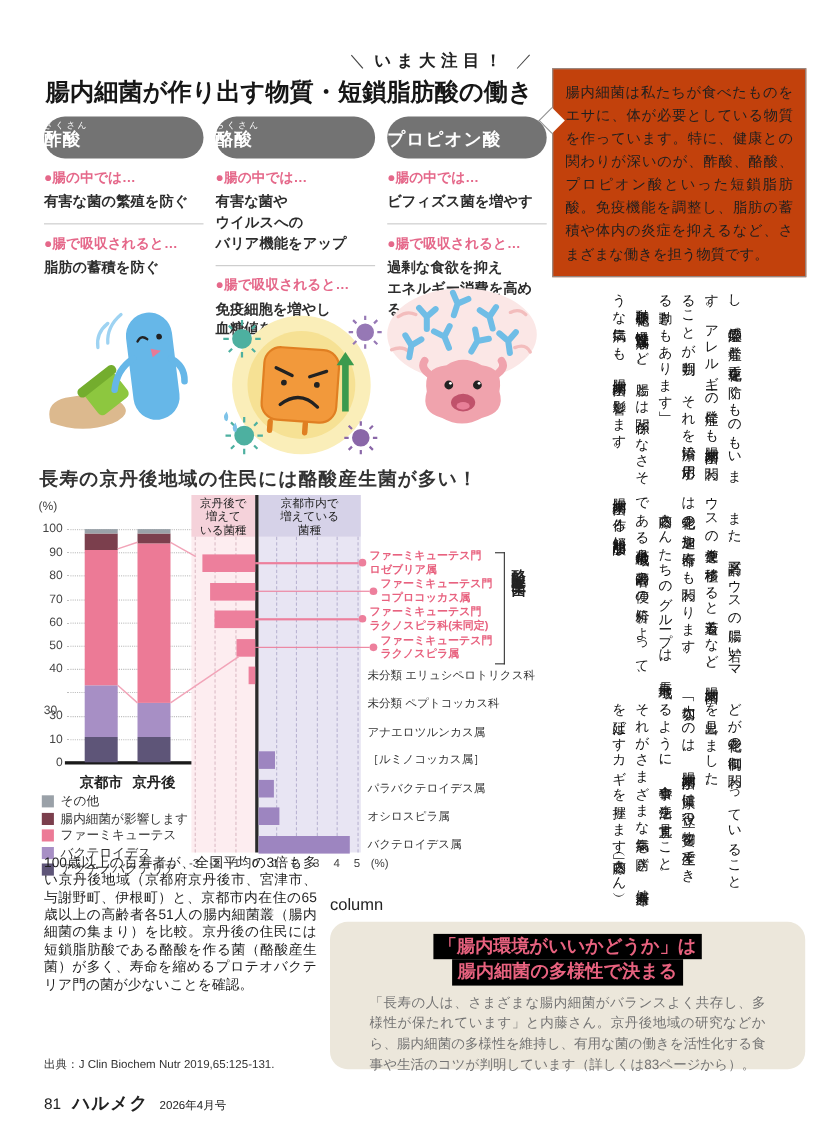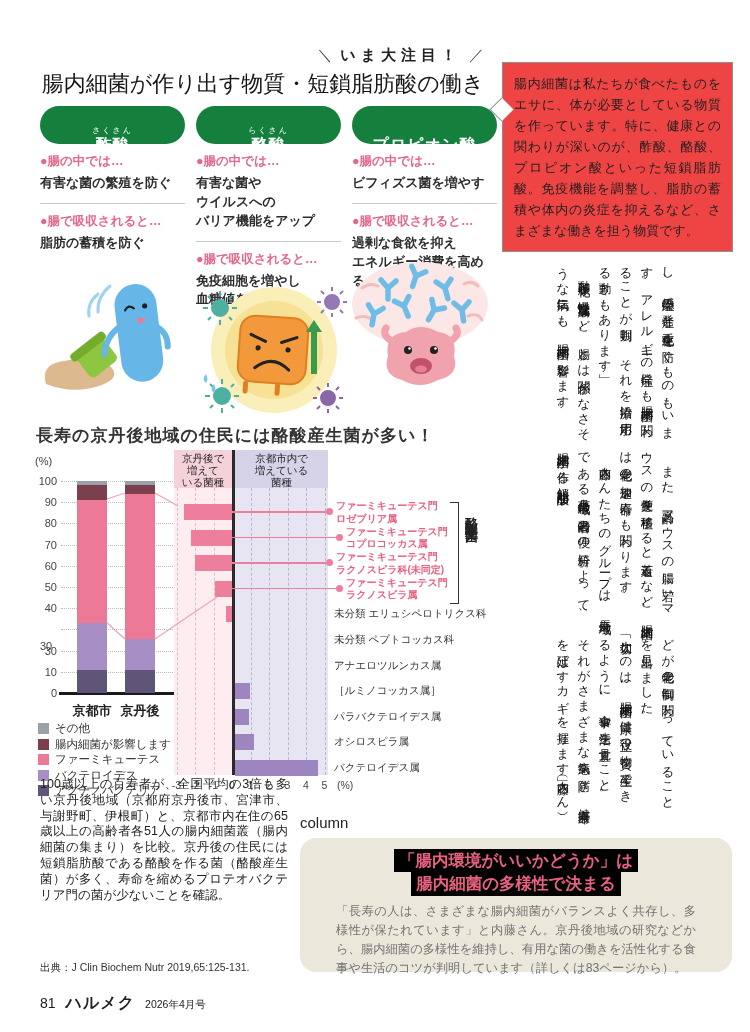--- a/index.html
+++ b/index.html
@@ -4,37 +4,37 @@
 <style>
   html,body{margin:0;padding:0;background:#fff}
   .page{position:relative;width:750px;height:1032px;background:#fff;overflow:hidden;
         font-family:"Liberation Sans","DejaVu Sans",sans-serif;color:#1d1d1d}
 
   
   .kicker{position:absolute;left:40px;top:46px;width:452px;text-align:right;
           font-size:15px;font-weight:bold;letter-spacing:5px;color:#222}
   .kicker .slash{font-weight:normal;letter-spacing:0;margin:0 8px;color:#444}
   .main-title{position:absolute;left:28px;top:69px;width:470px;text-align:center;
-              font-size:22px;font-weight:normal;color:#161616}
+              font-size:22px;font-weight:bold;color:#161616}
 
   
   .acids{position:absolute;left:40px;top:106px;width:458px;display:flex;gap:11px}
   .acid-col{width:145px}
-  .pill{height:38px;border-radius:19px;background:#15803d;color:#fff;text-align:center;
-        padding-top:20px;box-sizing:border-box}
+  .pill{height:38px;border-radius:19px;background:#737373;color:#fff;text-align:left;
+        padding-top:3px;box-sizing:border-box}
   .pill-furi{font-size:8px;line-height:9px;height:9px;letter-spacing:2px}
   .pill-name{font-size:16px;font-weight:bold;line-height:20px;letter-spacing:1px}
   .sec-h{margin-top:9px;font-size:12.5px;font-weight:bold;color:#e5688a}
   .sec-b{margin-top:4px;font-size:13px;font-weight:bold;color:#2d2d2d;line-height:1.45;white-space:pre-line}
   .sep{border-top:1px solid #c9c9c9;margin-top:10px}
   .illu{position:absolute}
 
   
   .bubble{position:absolute;left:502px;top:62px;width:231px;box-sizing:border-box;
-          border:1.5px solid #8f8f8f;background:#ef4444;padding:10px 11px;
+          border:1.5px solid #8f8f8f;background:#c2410c;padding:10px 11px;
           font-size:13px;line-height:1.62;color:#1f1f1f;text-align:justify}
   .bubble-tail{position:absolute;left:-10px;top:38px;width:16px;height:16px;background:#fff;
           border-left:1.5px solid #8f8f8f;border-bottom:1.5px solid #8f8f8f;transform:rotate(45deg)}
 
   
   .vtext{position:absolute;right:72px;height:178px;writing-mode:vertical-rl;
          font-family:"Liberation Serif","DejaVu Serif",serif;font-size:12.5px;line-height:21px;
          letter-spacing:1px;color:#141414;white-space:pre-line}
   .vt1{top:258px}.vt2{top:443px}.vt3{top:630px}
 

